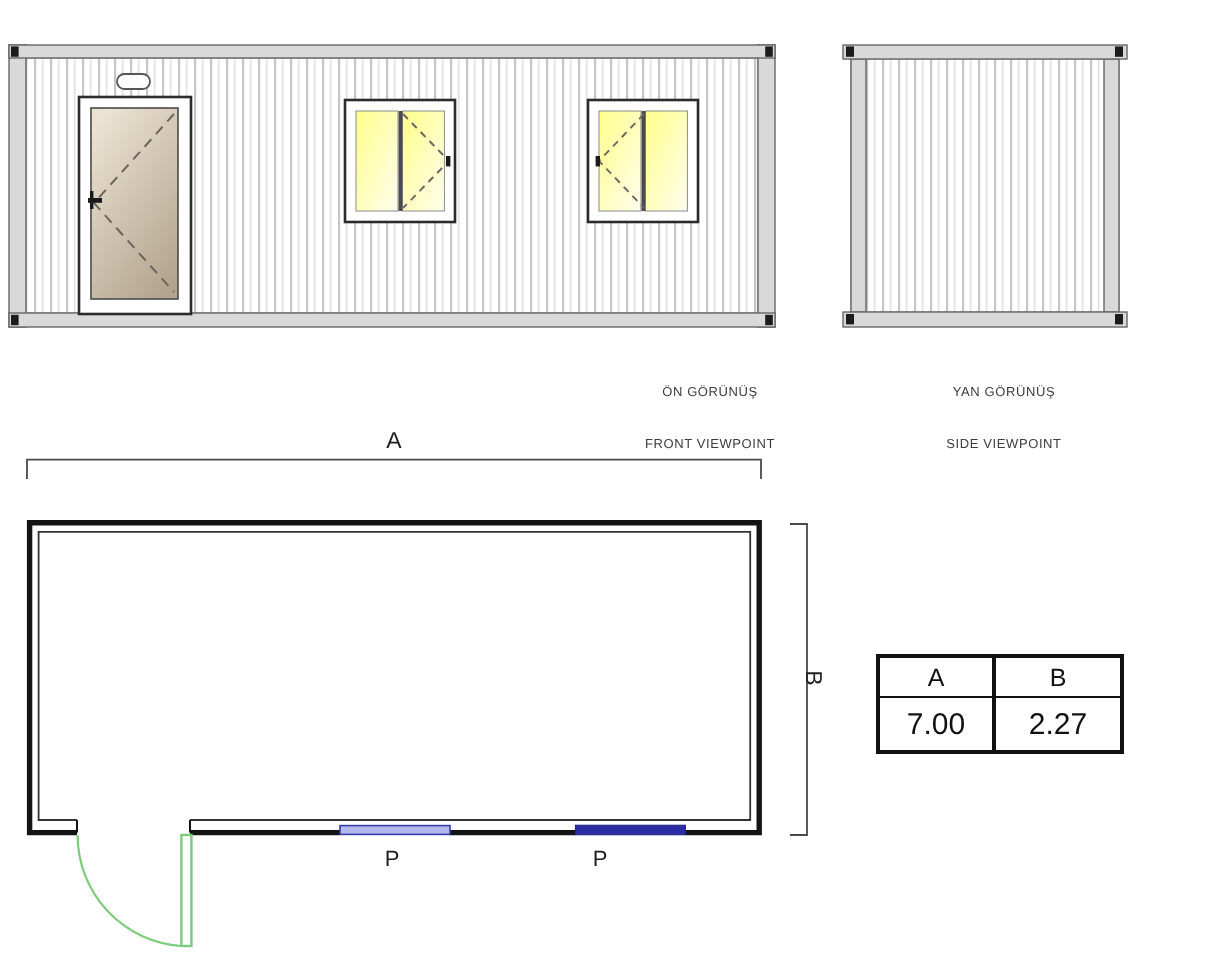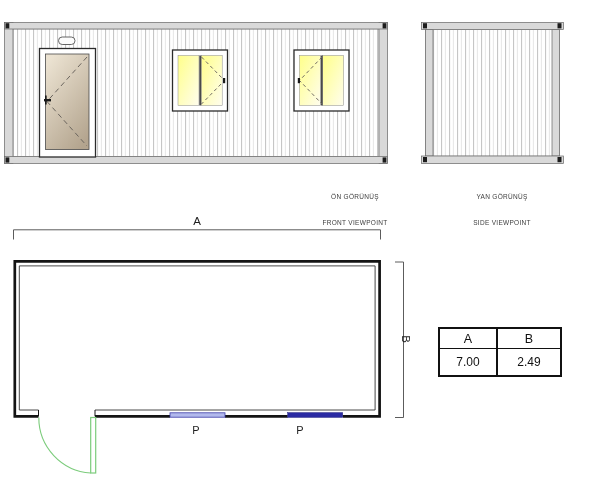--- a/index.html
+++ b/index.html
@@ -48,21 +48,21 @@
   .dims-wrap{position:absolute;left:438px;top:327px;}
   table.dims{border-collapse:collapse;background:#fff;}
   table.dims th,table.dims td{
     border:1.4px solid #111;text-align:center;vertical-align:middle;
     padding:0;color:#111;
   }
   table.dims{border:2.6px solid #111;}
   table.dims .colB{border-left:2.8px solid #111;}
   table.dims th{width:56px;height:19px;font-size:12.5px;font-weight:400;}
   table.dims .colB{width:62px;}
-  table.dims td{height:26px;font-size:12px;}
+  table.dims td{height:26px;font-size:15px;}
 </style>
 </head>
 <body>
 
 <div class="stage">
 
   <svg width="616" height="480" viewBox="0 0 616 480">
     <defs>
       <pattern id="siding" width="8" height="8" patternUnits="userSpaceOnUse">
         <rect width="8" height="8" fill="#ffffff"></rect>
@@ -165,19 +165,19 @@
 
   <div class="dims-wrap">
     <table class="dims">
       <tbody>
           <tr>
         <th>A</th>
         <th class="colB">B</th>
       </tr>
       <tr>
         <td>7.00</td>
-        <td class="colB">2.49</td>
+        <td class="colB">2.27</td>
       </tr>
     </tbody>
       </table>
   </div>
 
 </div>
 
 </body></html>

